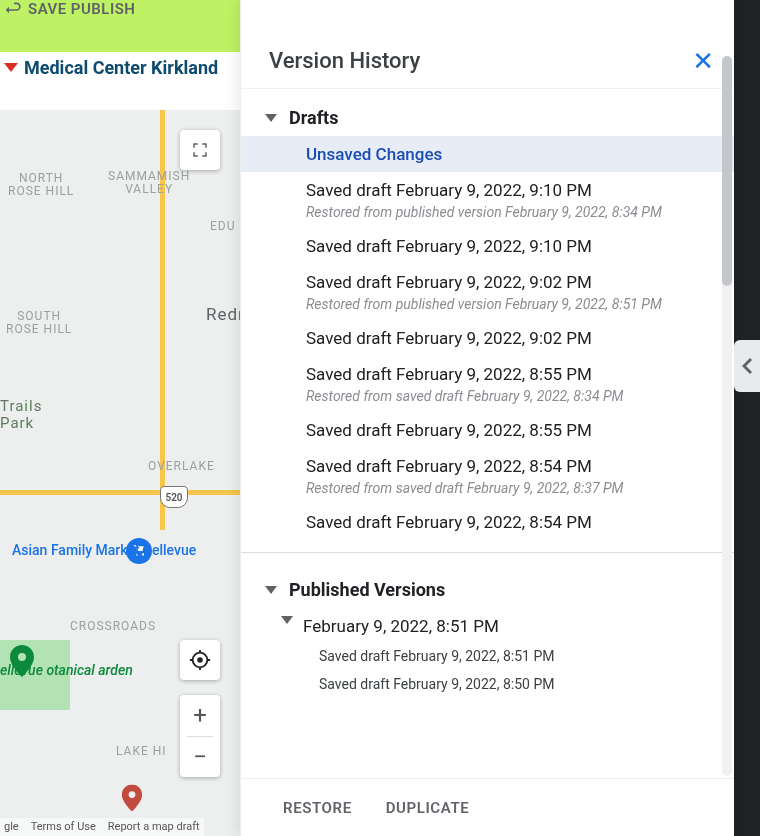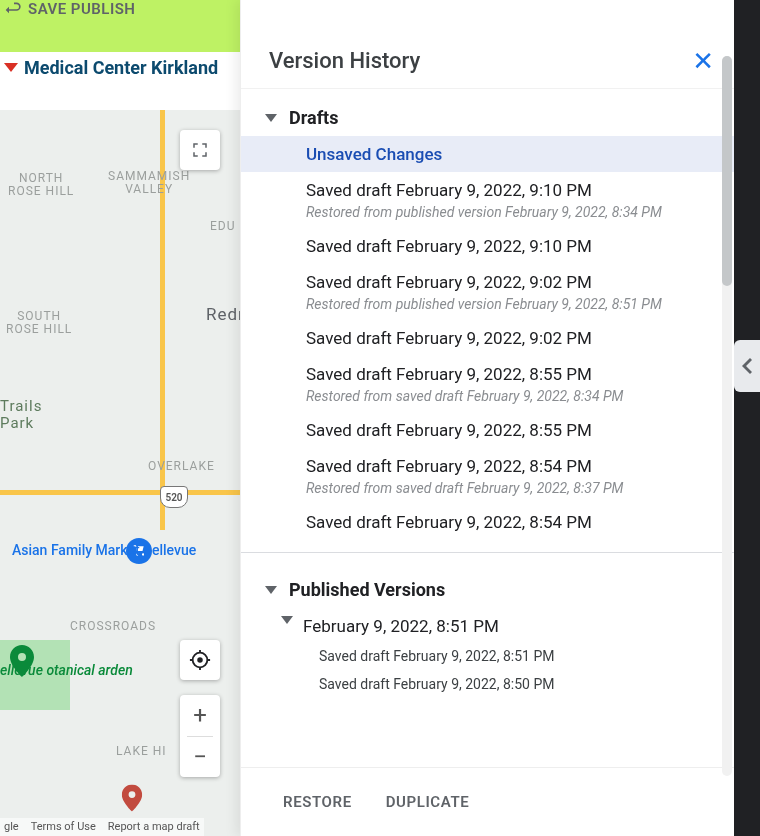--- a/index.html
+++ b/index.html
@@ -167,21 +167,21 @@
 
   .sub-entry-group{
     display:flex;align-items:flex-start;gap:10px;
     padding:8px 20px 0 40px;
   }
   .sub-entry-group .col{flex:1;}
   .sub-entry-group .hdr{font-size:17px;color:#202124;padding-bottom:6px;}
   .sub-item{padding:6px 0 6px 16px;font-size:14px;color:#3c4043;}
 
   .vh-footer{
-    height:69px;border-top:1px solid #eee;
+    height:58px;border-top:1px solid #eee;
     display:flex;align-items:center;gap:34px;
     padding-left:42px;
     color:#5f6368;font-weight:600;letter-spacing:.6px;font-size:15px;
   }
   .vh-footer span{cursor:pointer;}
 
   hr.sep{border:none;border-top:1px solid #dadce0;margin:12px 0 18px 0;}
 
   
   .right-edge{

